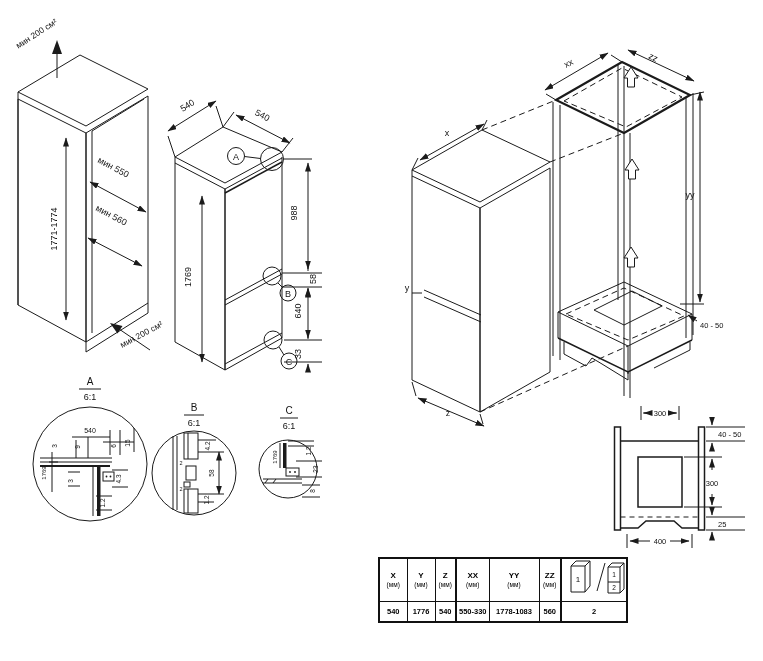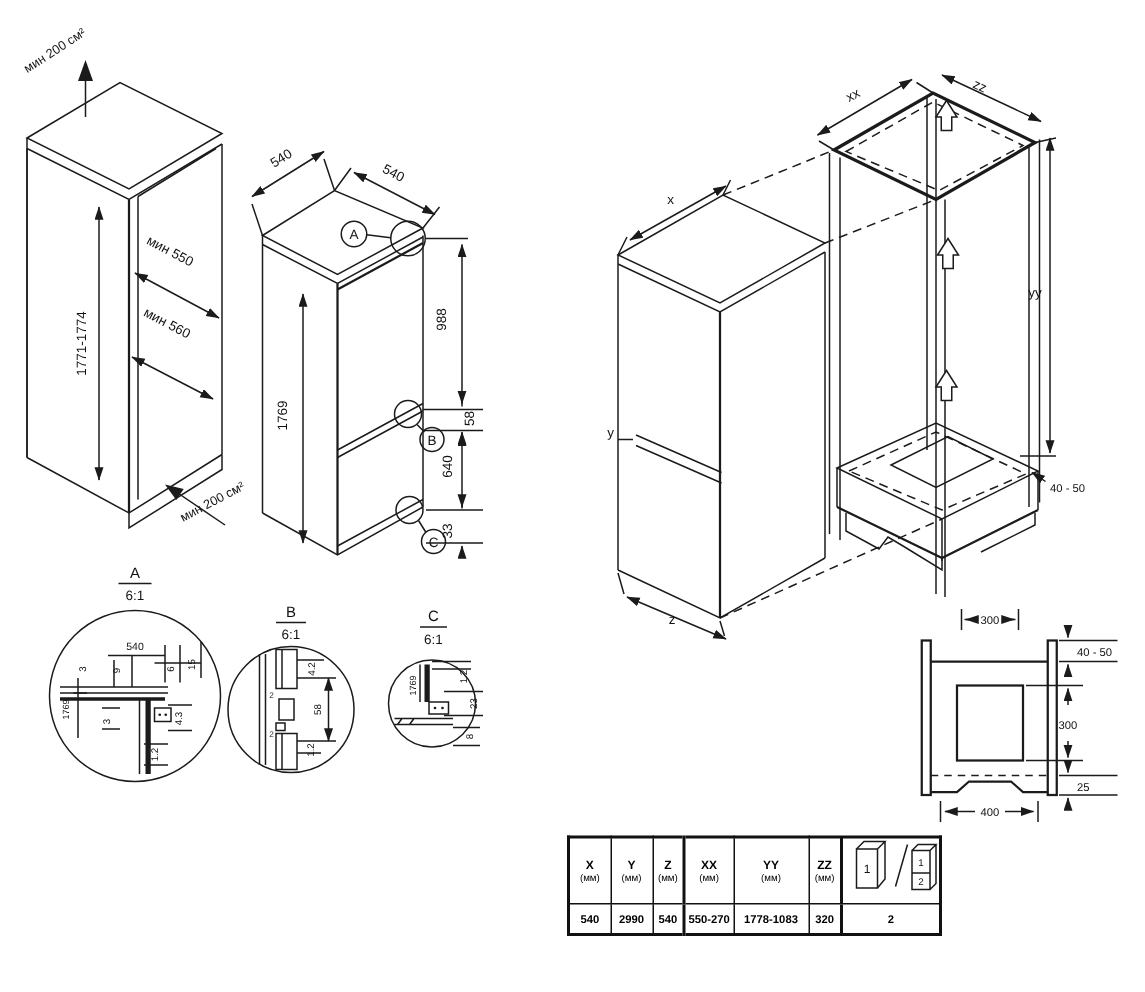--- a/index.html
+++ b/index.html
@@ -320,23 +320,23 @@
         <g>
           <path class="ln" d="M46,8 H58 V34 H46 Z M46,8 L50,4 H62 L58,8 M58,34 L62,30 V4 M46,23 H58"></path>
           <text class="f65 mid" x="52" y="18">1</text>
           <text class="f65 mid" x="52" y="31">2</text>
         </g>
       </svg>
     </td>
   </tr>
   <tr>
     <td class="val">540</td>
-    <td class="val">2990</td>
+    <td class="val">1776</td>
     <td class="val">540</td>
-    <td class="val bl2">550-270</td>
+    <td class="val bl2">550-330</td>
     <td class="val">1778-1083</td>
-    <td class="val">320</td>
+    <td class="val">560</td>
     <td class="val bl2">2</td>
   </tr>
 </tbody>
     </table>
 
 </div>
 
 </body></html>

